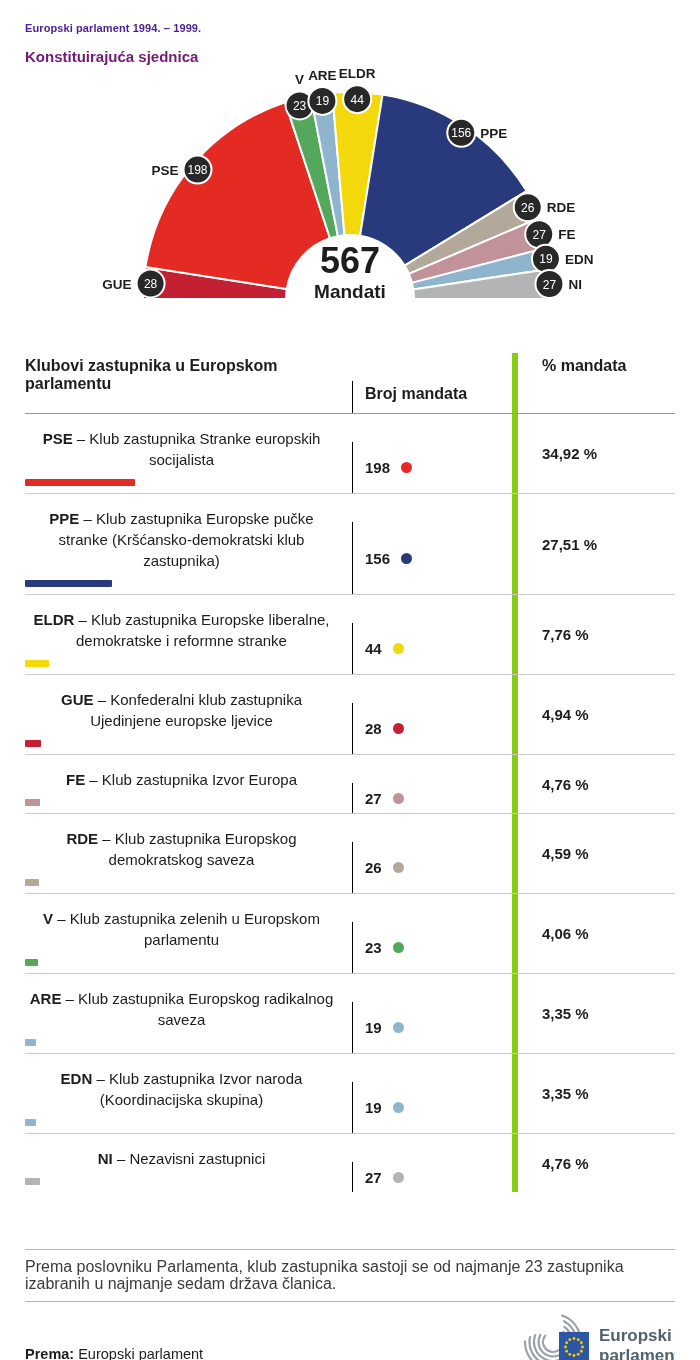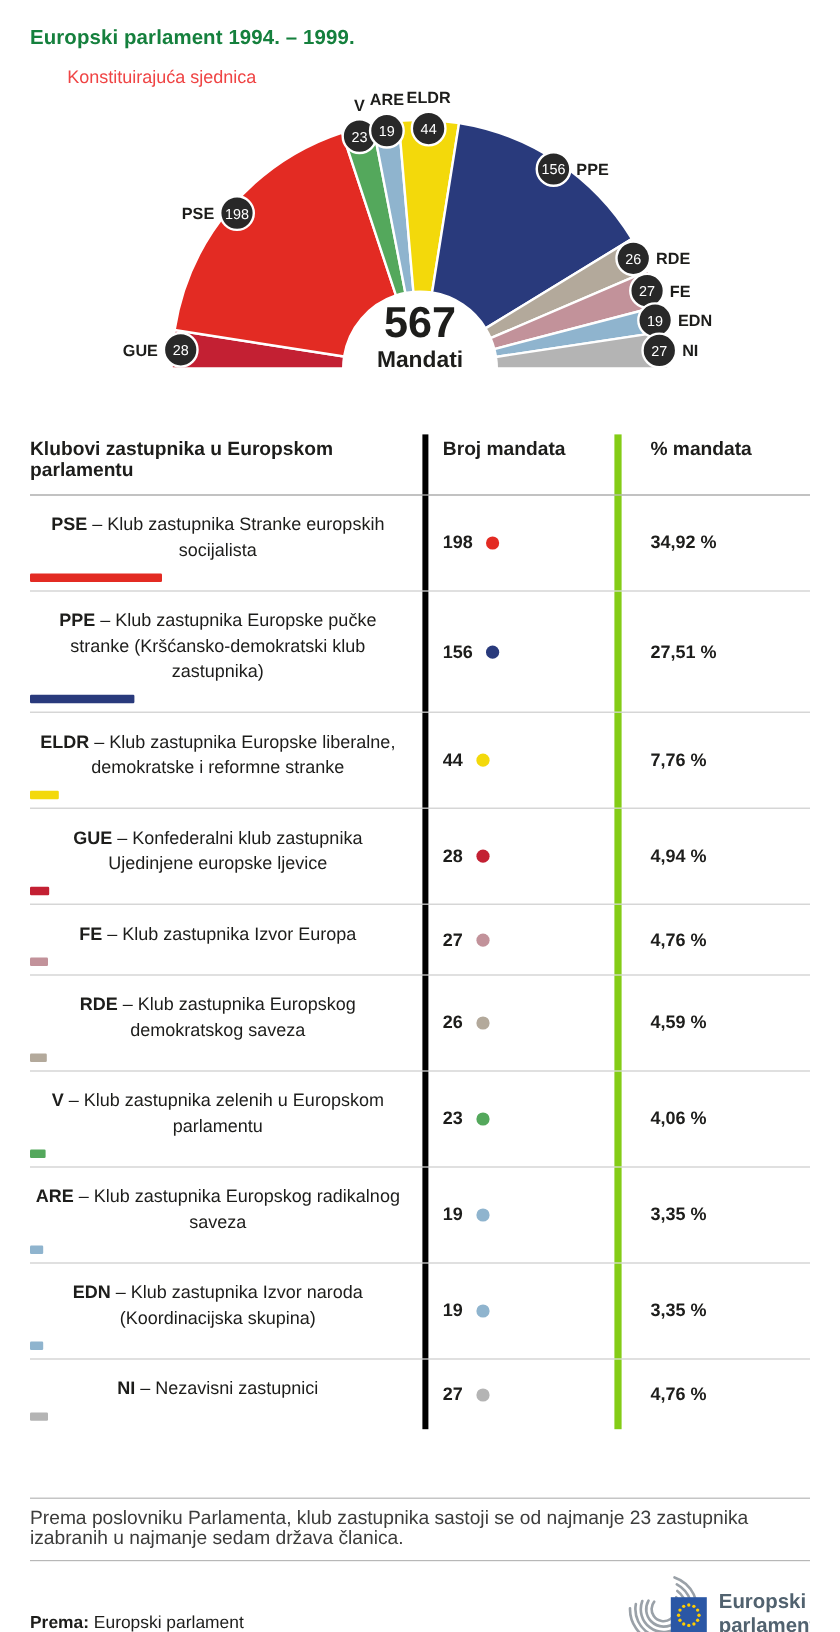--- a/index.html
+++ b/index.html
@@ -2,32 +2,32 @@
 <html><head>
 <meta charset="utf-8">
 <style>
   * { margin:0; padding:0; box-sizing:border-box; }
   html,body { background:#fff; }
   .page {
     position:relative; width:700px; height:1360px; background:#ffffff;
     font-family:"Liberation Sans", sans-serif; color:#1d1d1b; overflow:hidden;
   }
   .header { padding:22px 25px 0 25px; }
-  .title { font-size:17px; font-weight:700; color:#15803d; letter-spacing:.1px; }
-  .subtitle { margin-top:14px; font-size:15px; font-weight:400; color:#ef4444;margin-left:31px; }
+  .title { font-size:11px; font-weight:700; color:#4c1d95; letter-spacing:.1px; }
+  .subtitle { margin-top:14px; font-size:15px; font-weight:700; color:#701a75; }
 
   .chart-wrap { margin-top:2px; }
   svg text { font-family:"Liberation Sans", sans-serif; }
 
   .table { margin:32px 25px 0 25px; }
   .thead { display:flex; border-bottom:1px solid #9a9a9a; }
   .trow  { display:flex; border-bottom:1px solid #cccccc;text-align:center; }
   .trow:last-child { border-bottom:none; }
   .c1 { width:327px; padding:0 14px 0 0; }
-  .c2 { width:160px; border-left:5px solid #000000; padding-left:12px; }
+  .c2 { width:160px; border-left:1px solid #000000; padding-left:12px;margin-top:28px; }
   .c3 { width:163px; border-left:6px solid #84cc16; padding-left:24px; }
   .thead .c1, .thead .c2, .thead .c3 {
     font-size:16px; font-weight:700; padding-top:4px; padding-bottom:10px; color:#1d1d1b;
   }
   .trow .c1 { padding-top:14px; padding-bottom:7px; }
   .trow .c2, .trow .c3 { display:flex; align-items:center; }
   .party-name { font-size:15px; line-height:21px; color:#1d1d1b; }
   .party-name b { font-weight:700; }
   .party-bar { height:7px; margin-top:9px; border-radius:1px; }
   .seat-num { font-size:15px; font-weight:700; }

